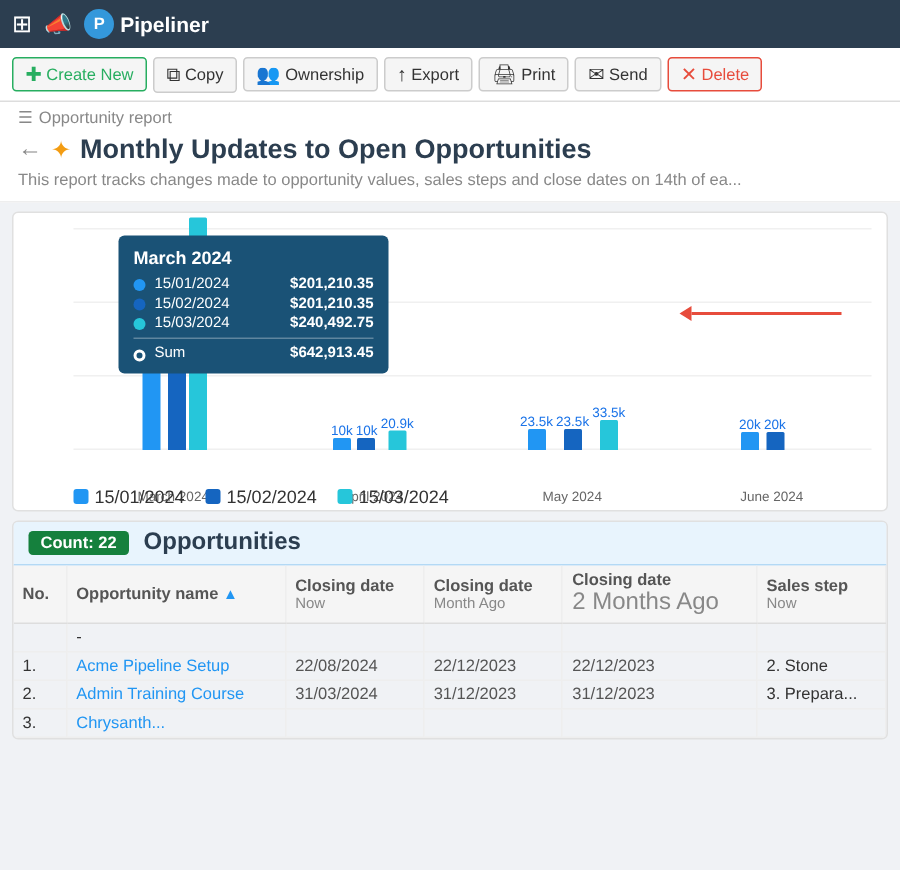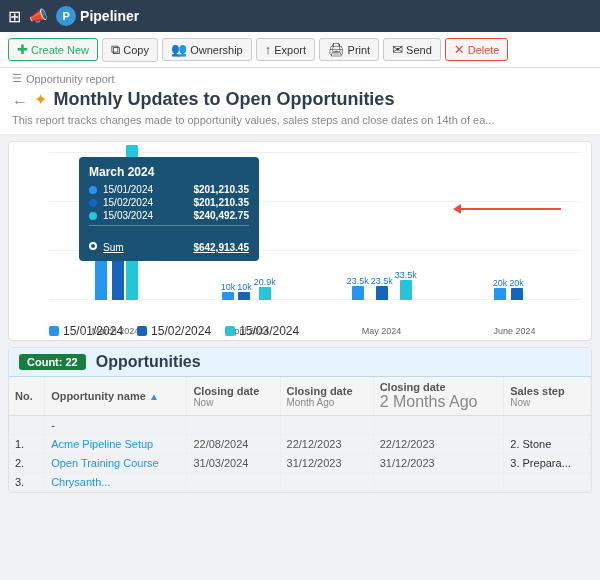--- a/index.html
+++ b/index.html
@@ -207,26 +207,25 @@
     .tooltip-dot {
       width: 8px;
       height: 8px;
       border-radius: 50%;
       flex-shrink: 0;
     }
     .tooltip-date { flex: 1; font-size: 10px; }
     .tooltip-value { font-size: 10px; font-weight: bold; }
     .tooltip-sum-row {
       display: flex;
-      align-items: flex-start;
+      align-items: flex-end;
       gap: 6px;
       margin-top: 4px;
       border-top: 1px solid rgba(255,255,255,0.3);
-      padding-top: 16px;
-      text-decoration: underline;
+      padding-top: 4px;
     }
     .tooltip-circle {
       width: 8px;
       height: 8px;
       border-radius: 50%;
       border: 2px solid white;
       flex-shrink: 0;
     }
 
     
@@ -580,21 +579,21 @@
         <tr>
           <td>1.</td>
           <td class="link">Acme Pipeline Setup</td>
           <td class="date">22/08/2024</td>
           <td class="date">22/12/2023</td>
           <td class="date">22/12/2023</td>
           <td>2. Stone</td>
         </tr>
         <tr>
           <td>2.</td>
-          <td class="link">Open Training Course</td>
+          <td class="link">Admin Training Course</td>
           <td class="date">31/03/2024</td>
           <td class="date">31/12/2023</td>
           <td class="date">31/12/2023</td>
           <td>3. Prepara...</td>
         </tr>
         <tr>
           <td>3.</td>
           <td class="link">Chrysanth...</td>
           <td></td>
           <td></td>

